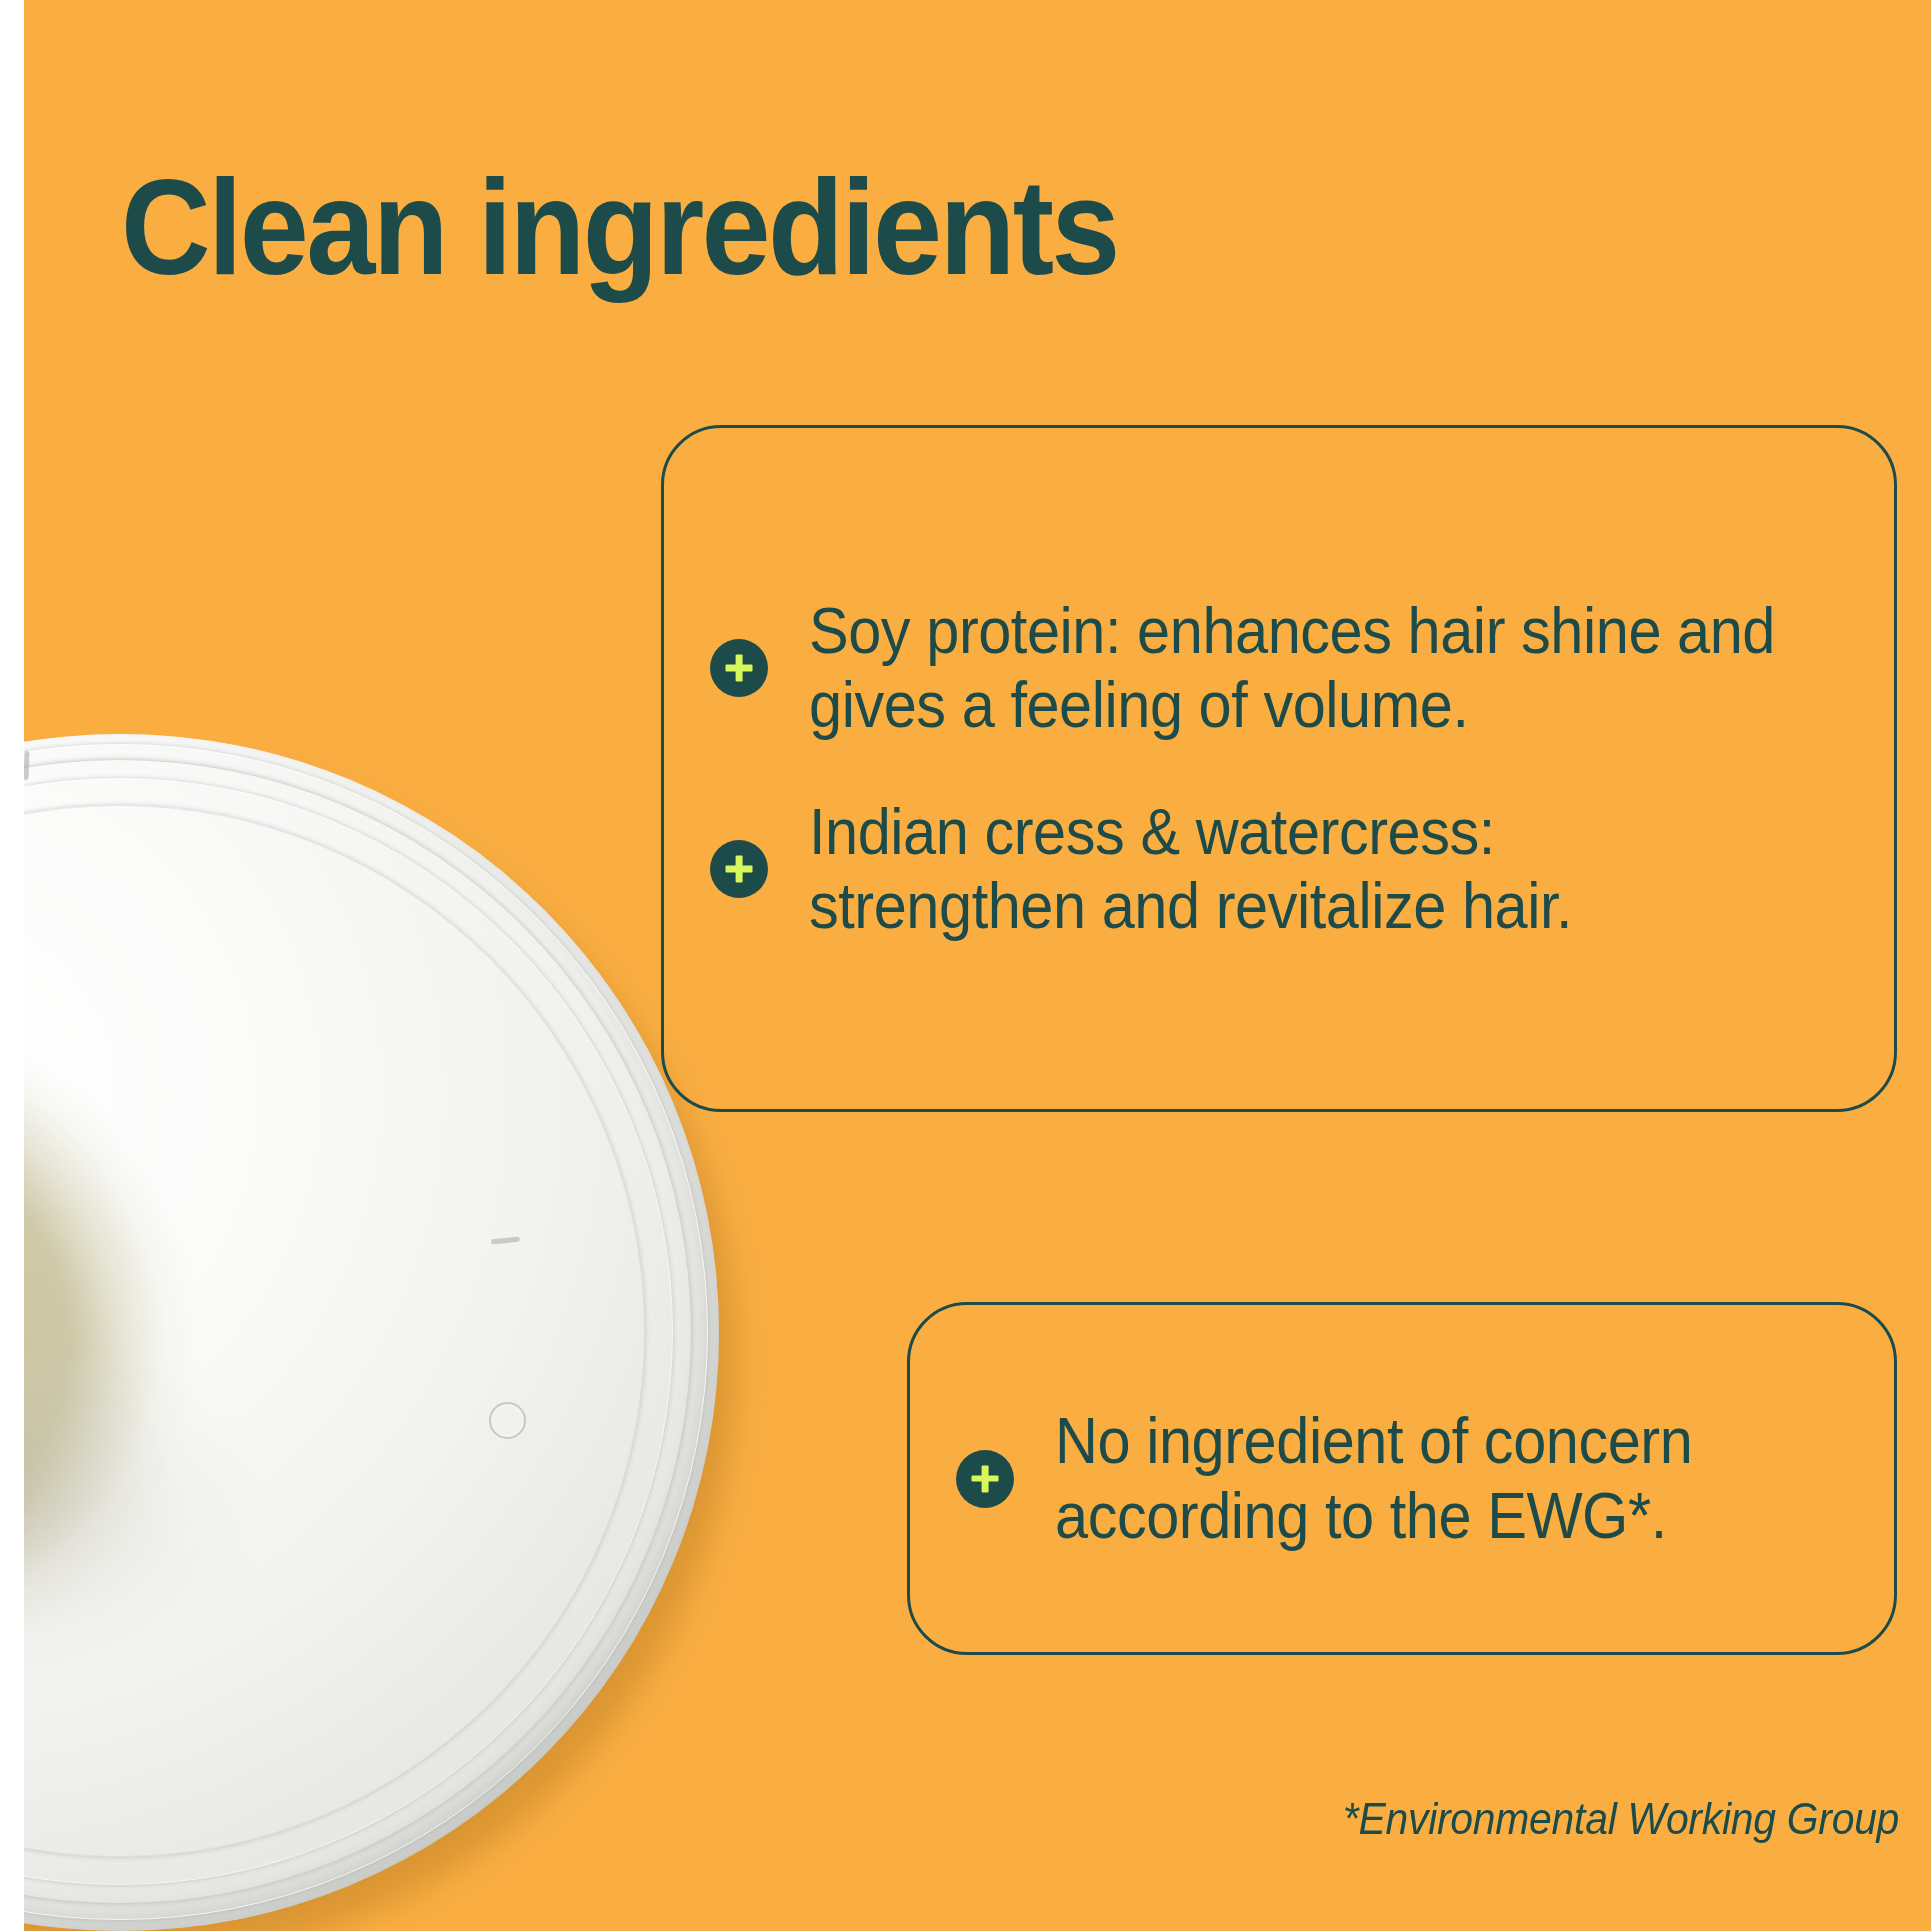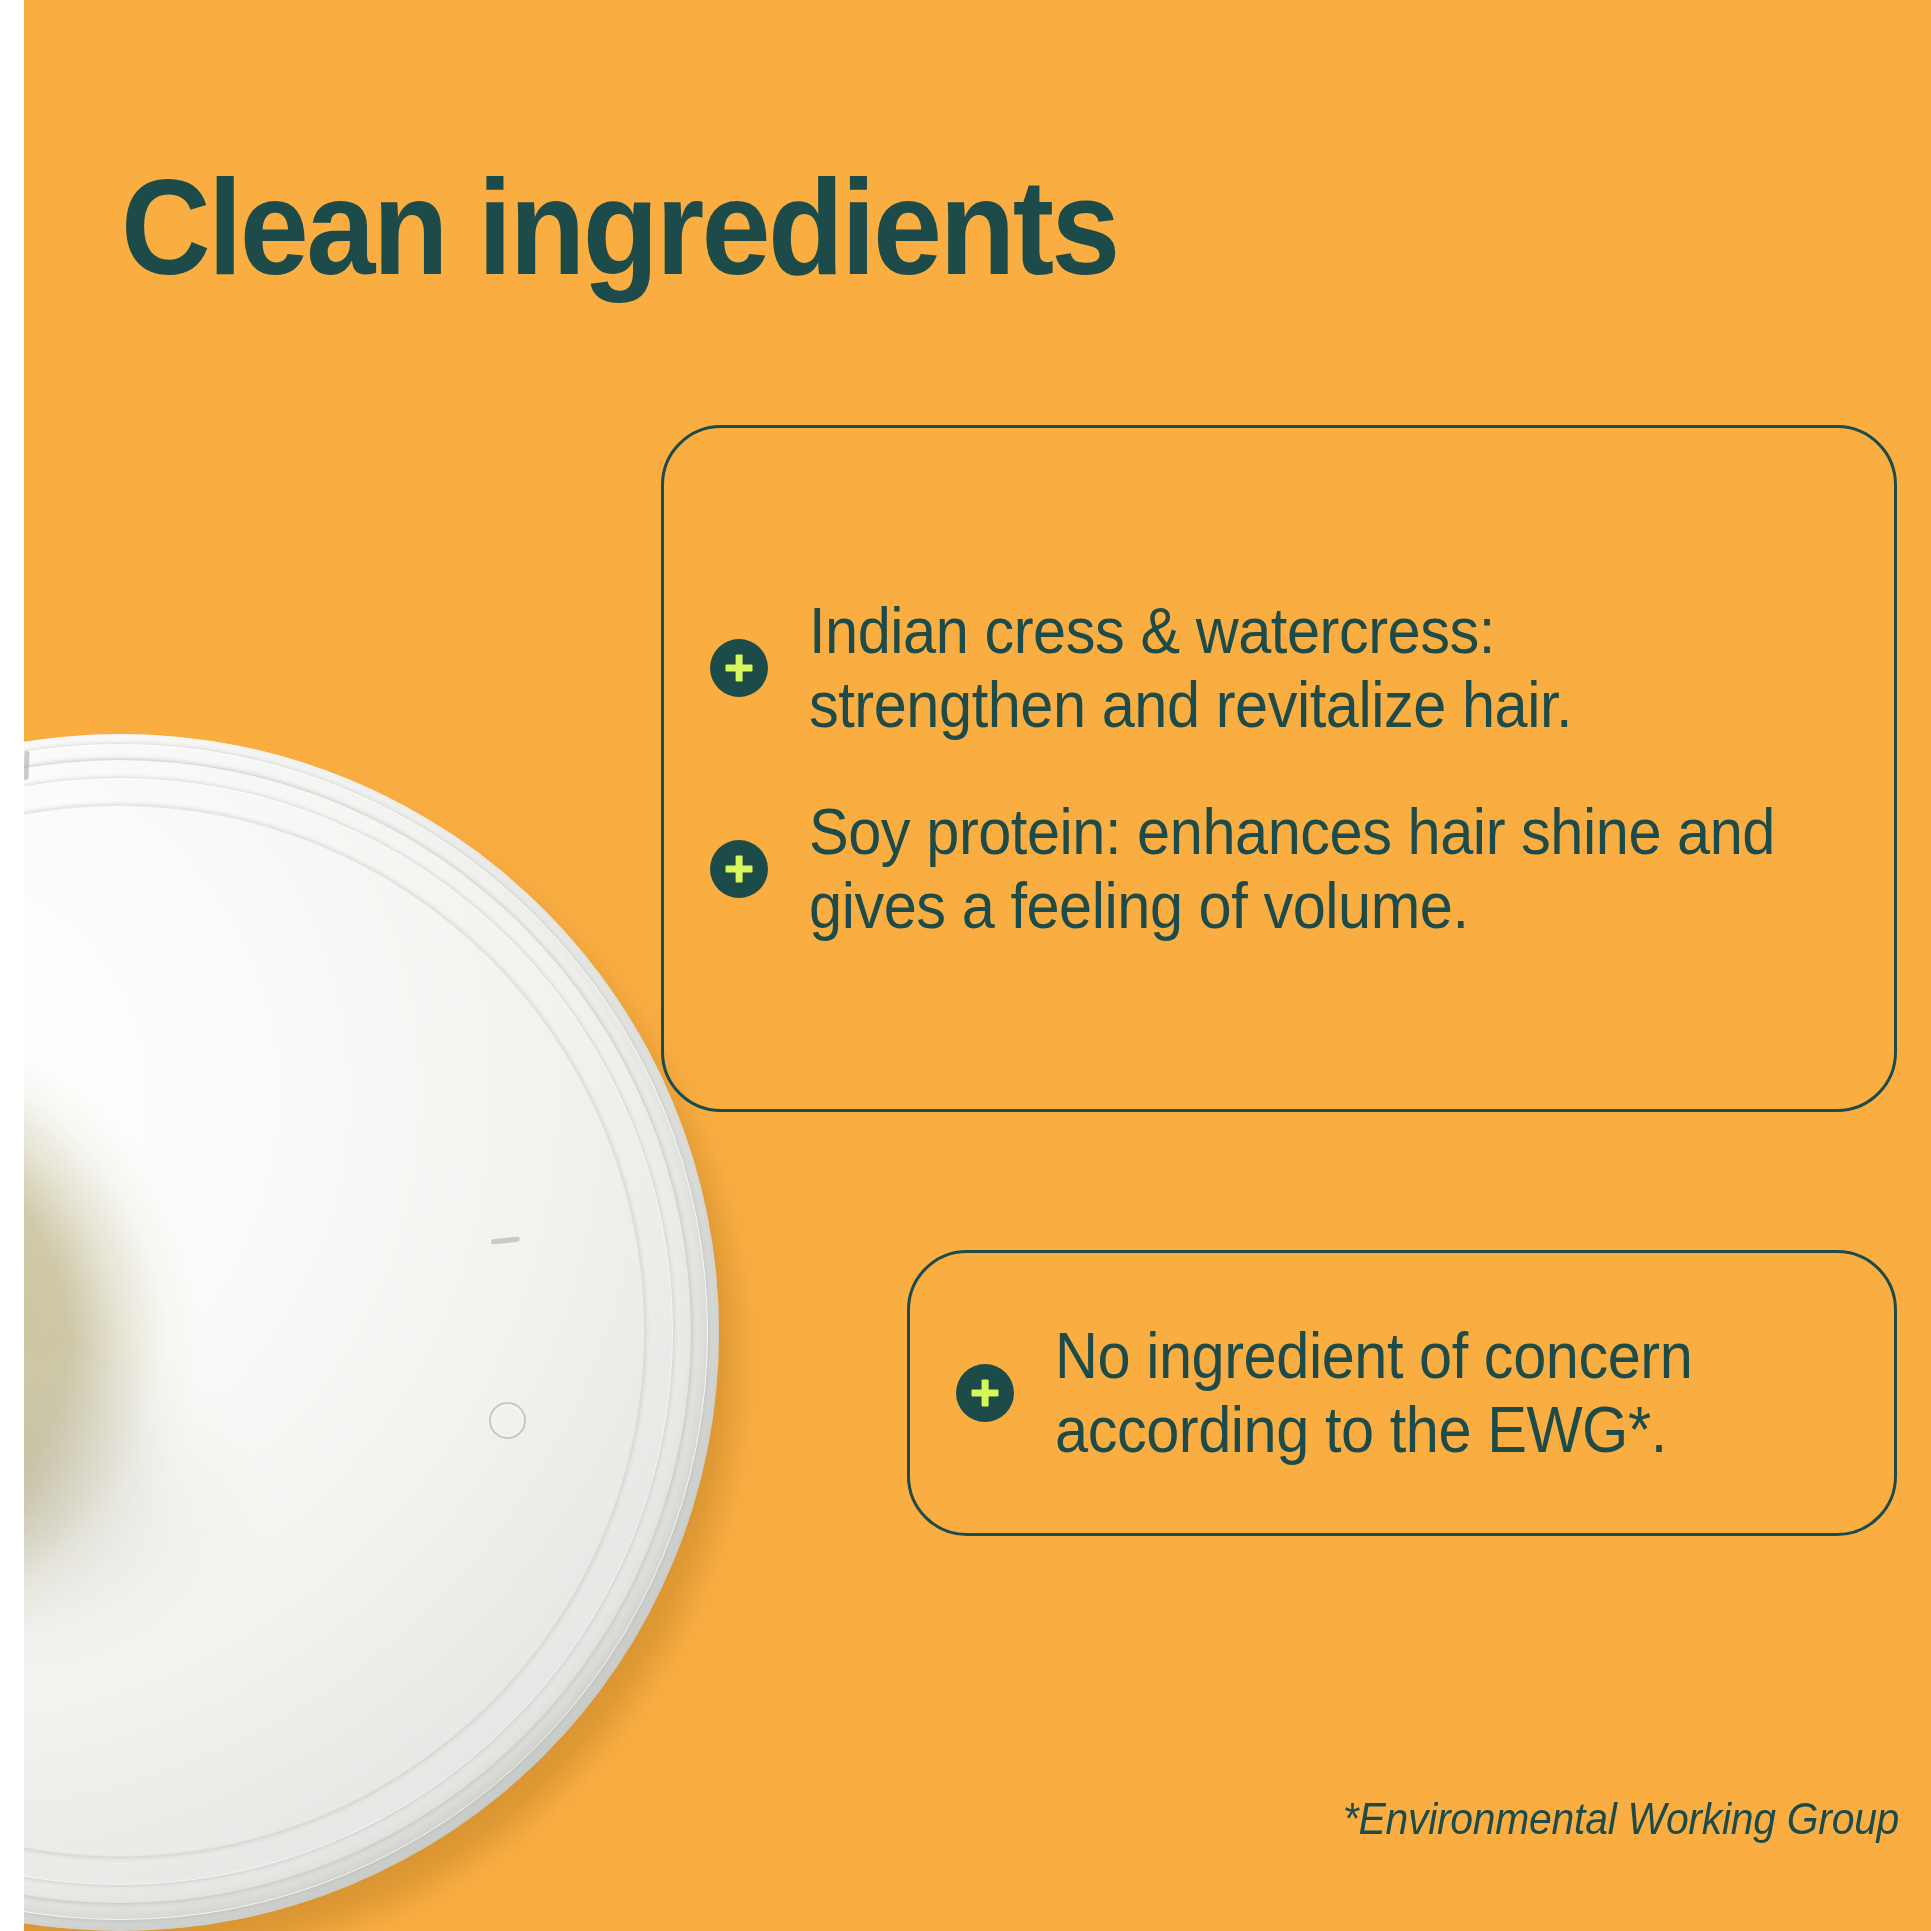--- a/index.html
+++ b/index.html
@@ -207,23 +207,23 @@
   }
   #card-ingredients {
     left: 637px;
     top: 425px;
     width: 1236px;
     height: 687px;
     padding: 0 42px 0 0;
   }
   #card-ewg {
     left: 883px;
-    top: 1250px;
+    top: 1302px;
     width: 990px;
-    height: 286px;
+    height: 353px;
     padding: 0 42px 0 0;
   }
 
   .bullet-row {
     display: flex;
     align-items: center;
     gap: 41px;
     padding: 0 0 0 46px;
   }
   #card-ingredients .bullet-row + .bullet-row { margin-top: 52px; }
@@ -304,26 +304,26 @@
       <div class="powder"></div>
       <div class="powder-core"></div>
       <div class="powder-dust"></div>
     </div>
   </div>
 
   <div id="card-ingredients" class="info-card">
 
     <div class="bullet-row">
       <span class="plus-badge"></span>
-      <span class="bullet-text">Indian cress &amp; watercress: strengthen and revitalize hair.</span>
+      <span class="bullet-text">Soy protein: enhances hair shine and gives a feeling of volume.</span>
     </div>
 
     <div class="bullet-row">
       <span class="plus-badge"></span>
-      <span class="bullet-text">Soy protein: enhances hair shine and gives a feeling of volume.</span>
+      <span class="bullet-text">Indian cress &amp; watercress: strengthen and revitalize hair.</span>
     </div>
 
   </div>
 
   <div id="card-ewg" class="info-card">
 
     <div class="bullet-row">
       <span class="plus-badge"></span>
       <span class="bullet-text">No ingredient of concern according to the EWG*.</span>
     </div>

